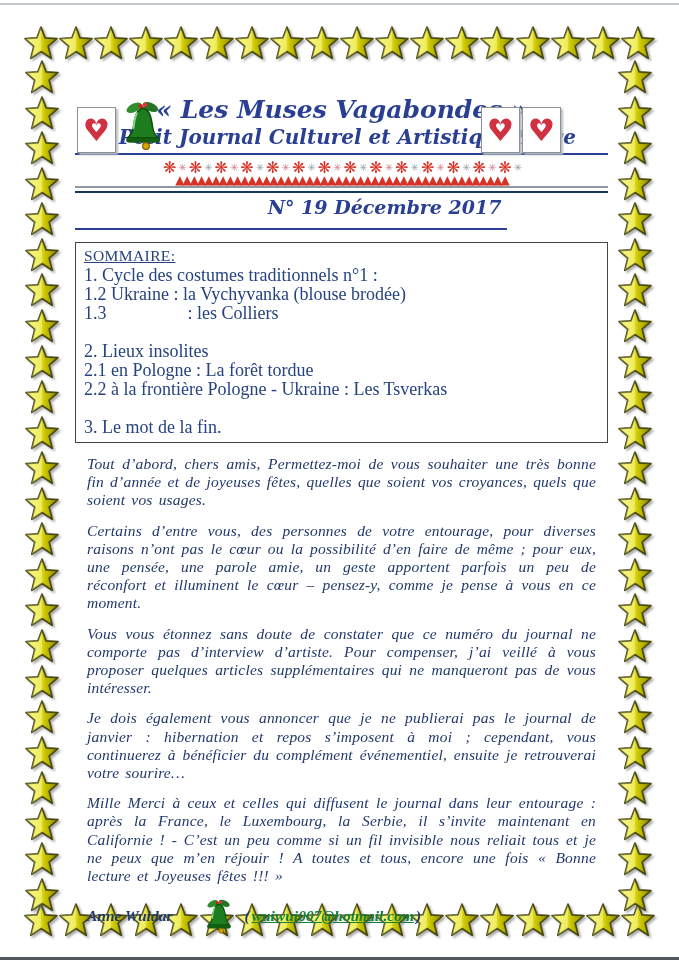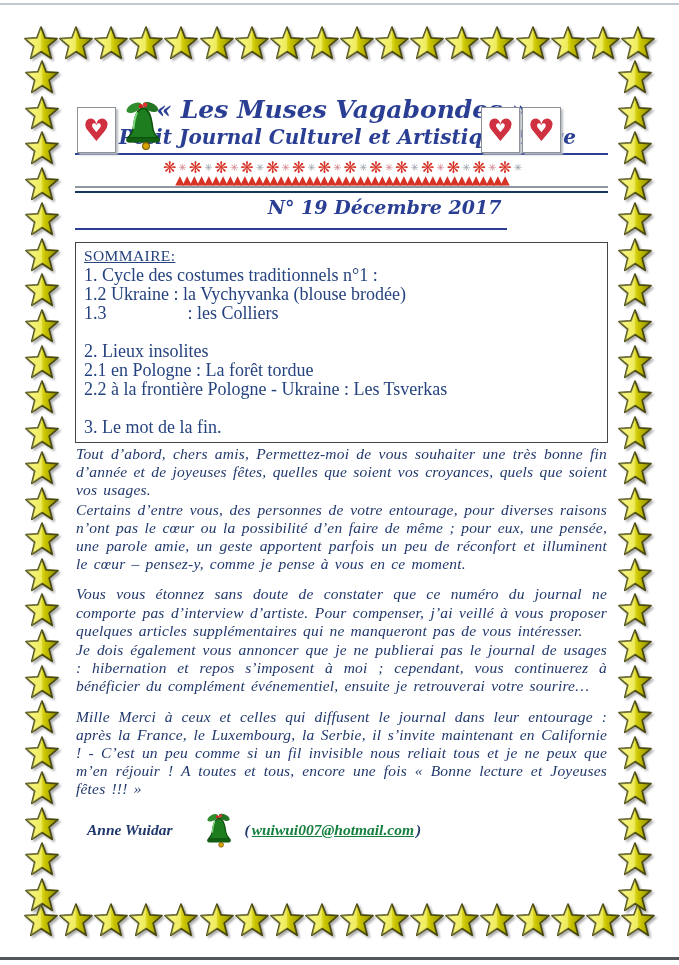--- a/index.html
+++ b/index.html
@@ -55,21 +55,21 @@
 
   .issue-line{width:80%;border-bottom:2px solid #2a3f94;text-align:right;
               font-family:"DejaVu Serif",serif;font-style:italic;font-weight:bold;
               font-size:19px;line-height:24px;color:#2a3f94;padding:2px 6px 9px 0;}
 
   .toc{border:1.5px solid #444;margin-top:12px;padding:3px 8px 5px;color:#26437f;}
   .toc-heading{font-size:15.5px;line-height:20px;text-decoration:underline;letter-spacing:.4px;}
   .toc-line{font-size:18px;line-height:19px;min-height:19px;}
 
   main{margin-top:2px;color:#20386b;}
-  .para{margin:1px;text-align:justify;font-style:italic;font-size:15.5px;line-height:18.2px;
+  .para{margin:12px;text-align:justify;font-style:italic;font-size:15.5px;line-height:18.2px;
         word-spacing:2px;letter-spacing:.2px;}
   .gap{margin-top:12px;}
 
   .signature{margin-top:12px;padding-left:12px;display:flex;align-items:center;
              font-style:italic;font-weight:bold;font-size:15.5px;color:#20386b;}
   .bell-sig{width:34px;height:38px;margin:0 6px 0 30px;}
   .paren{margin:0 2px;}
   .email-link{color:#15803d;text-decoration:underline;cursor:pointer;font-weight:bold;}
 </style>
 </head>
@@ -650,21 +650,21 @@
       <div class="toc-line">2.1 en Pologne : La forêt tordue</div>
       <div class="toc-line">2.2 à la frontière Pologne - Ukraine : Les Tsverkas</div>
       <div class="toc-line"></div>
       <div class="toc-line">3. Le mot de la fin.</div>
     </section>
 
     <main>
       <p class="para">Tout d’abord, chers amis, Permettez-moi de vous souhaiter une très bonne fin d’année et de joyeuses fêtes, quelles que soient vos croyances, quels que soient vos usages.</p>
       <p class="para">Certains d’entre vous, des personnes de votre entourage, pour diverses raisons n’ont pas le cœur ou la possibilité d’en faire de même ; pour eux, une pensée, une parole amie, un geste apportent parfois un peu de réconfort et illuminent le cœur – pensez-y, comme je pense à vous en ce moment.</p>
       <p class="para gap">Vous vous étonnez sans doute de constater que ce numéro du journal ne comporte pas d’interview d’artiste. Pour compenser, j’ai veillé à vous proposer quelques articles supplémentaires qui ne manqueront pas de vous intéresser.</p>
-      <p class="para">Je dois également vous annoncer que je ne publierai pas le journal de usages : hibernation et repos s’imposent à moi ; cependant, vous continuerez à bénéficier du complément événementiel, ensuite je retrouverai votre sourire…</p>
+      <p class="para">Je dois également vous annoncer que je ne publierai pas le journal de janvier : hibernation et repos s’imposent à moi ; cependant, vous continuerez à bénéficier du complément événementiel, ensuite je retrouverai votre sourire…</p>
       <p class="para gap">Mille Merci à ceux et celles qui diffusent le journal dans leur entourage : après la France, le Luxembourg, la Serbie, il s’invite maintenant en Californie ! - C’est un peu comme si un fil invisible nous reliait tous et je ne peux que m’en réjouir ! A toutes et tous, encore une fois « Bonne lecture et Joyeuses fêtes !!! »</p>
 
       <div class="signature">
         <span>Anne Wuidar</span>
         <span class="bell-sig">
           <svg viewBox="0 0 64 72" aria-hidden="true">
             <ellipse cx="20" cy="13" rx="11" ry="5.5" fill="#2f8f2f" transform="rotate(-28 20 13)"></ellipse>
             <ellipse cx="42" cy="12" rx="11" ry="5.5" fill="#237423" transform="rotate(24 42 12)"></ellipse>
             <circle cx="29" cy="11" r="3" fill="#cc2222"></circle>
             <circle cx="35" cy="9" r="3" fill="#e03333"></circle>

